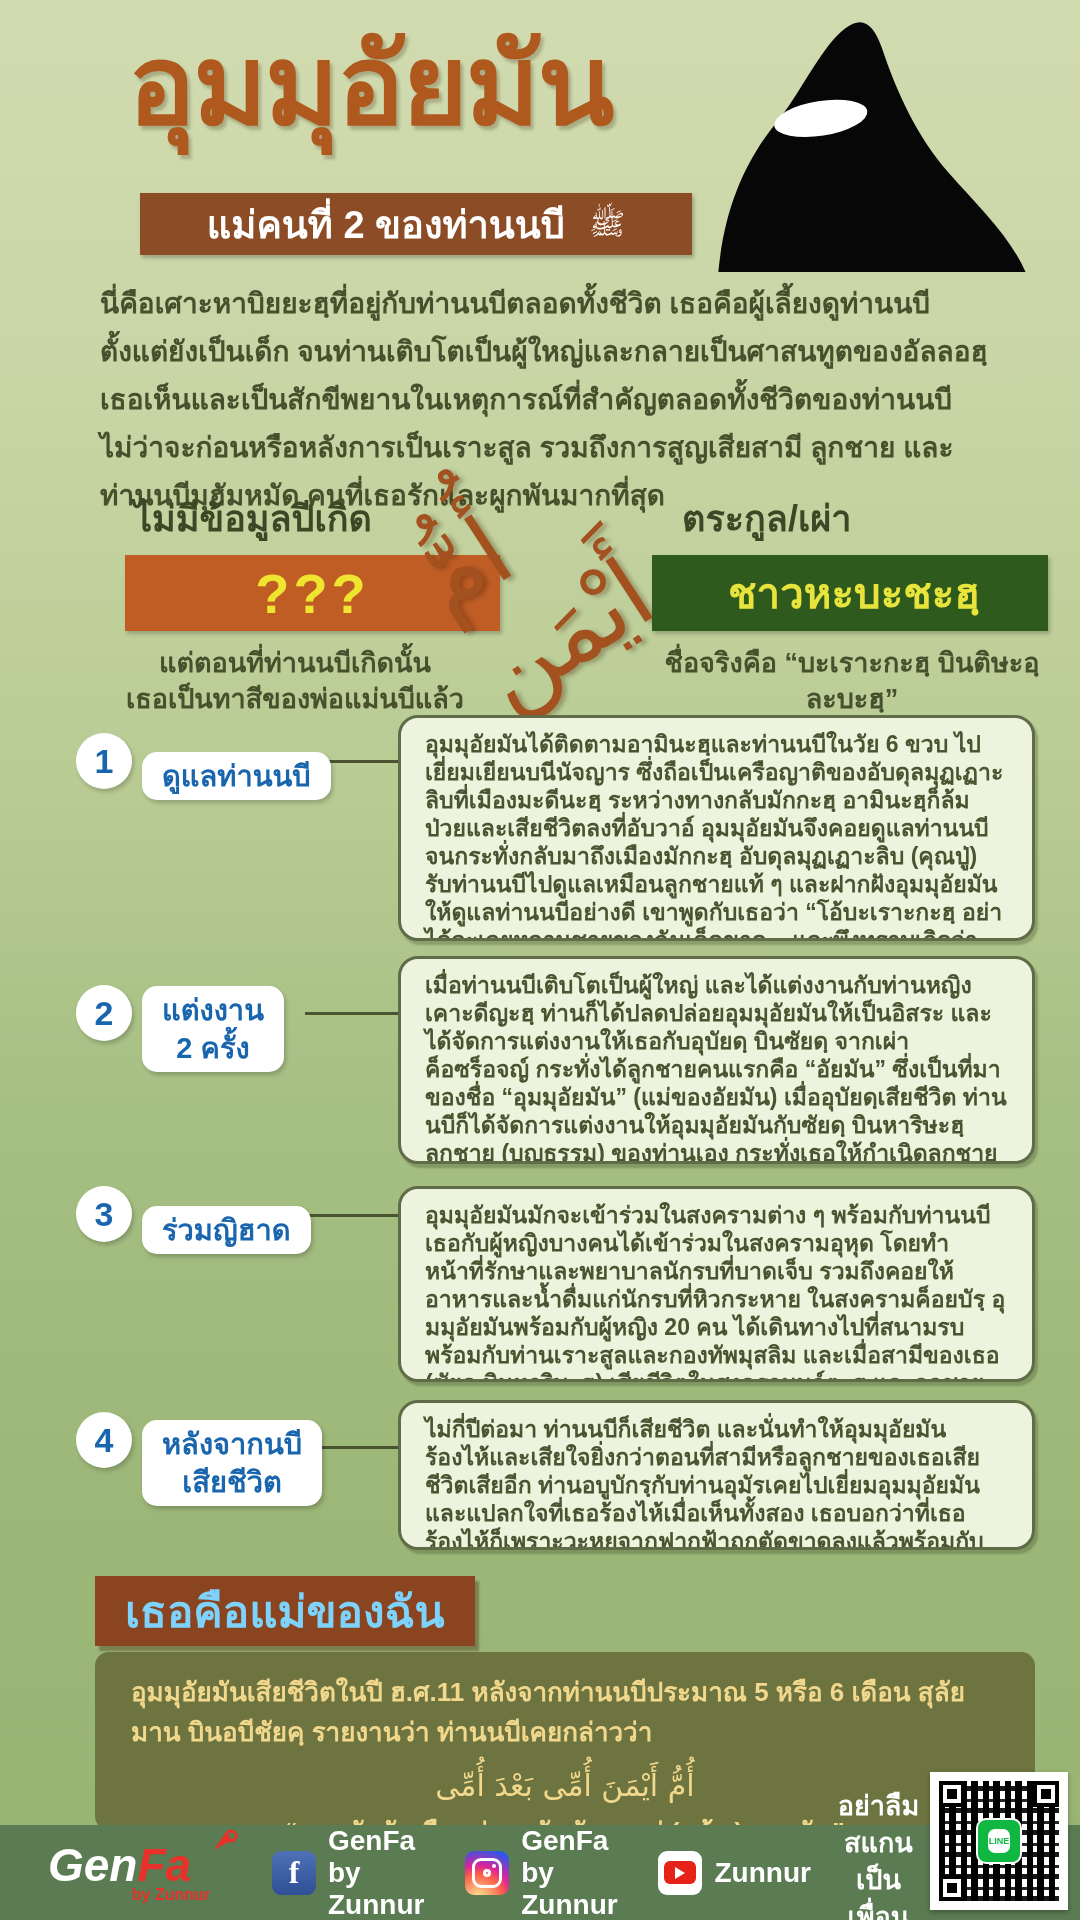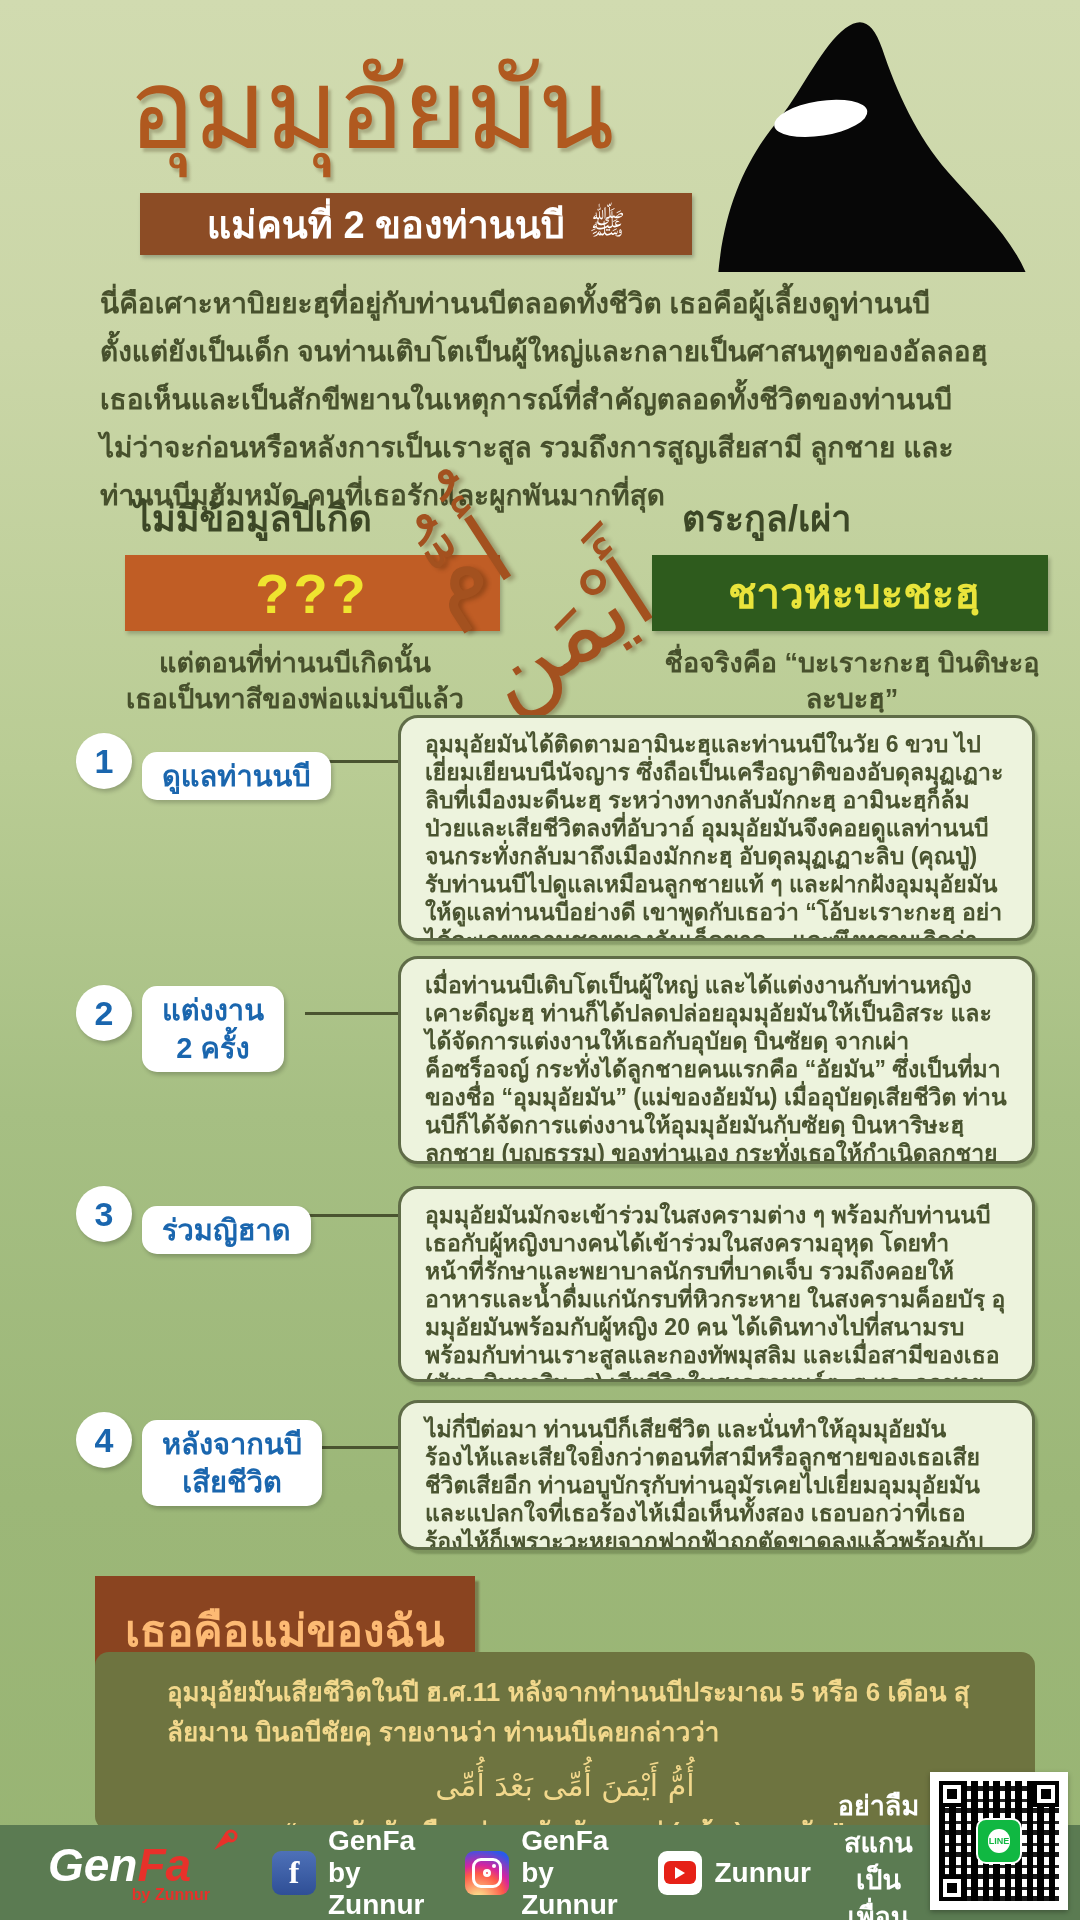--- a/index.html
+++ b/index.html
@@ -5,22 +5,22 @@
   * { margin:0; padding:0; box-sizing:border-box; }
   body { font-family:"Liberation Sans","DejaVu Sans",sans-serif; }
   .page{
     position:relative; width:1080px; height:1920px; overflow:hidden;
     background:linear-gradient(180deg,#d1dbb0 0%,#cad6a7 18%,#b9cc94 40%,#a6bf83 58%,#9cb778 78%,#98b473 100%);
   }
   .pre{ white-space:pre-line;margin-top:16px; }
 
   
   .title{
-    position:absolute; left:128px; top:30px; width:620px;
-    font-size:112px; font-weight:normal; color:#b0591f; line-height:160px;
+    position:absolute; left:128px; top:6px; width:620px;
+    font-size:112px; font-weight:bold; color:#b0591f; line-height:160px;
     text-shadow:3px 4px 3px rgba(60,40,10,.25); letter-spacing:-2px;
   }
   .subtitle-box{
     position:absolute; left:140px; top:193px; width:552px; height:62px;
     background:#8c4c25; color:#fff; display:flex; align-items:center; justify-content:center; gap:24px;
     box-shadow:2px 3px 4px rgba(0,0,0,.25);
   }
   .subtitle-box .t{ font-size:38px; font-weight:bold; }
   .subtitle-box .h{ font-size:30px; font-family:"DejaVu Sans",sans-serif; line-height:1; }
   .silhouette{ position:absolute; left:668px; top:16px; width:412px; height:256px; }
@@ -79,30 +79,30 @@
     font-size:23px; line-height:28px; color:#4a5430; font-weight:bold;
     box-shadow:3px 4px 2px rgba(70,85,45,.35); overflow:hidden; z-index:1;
   }
   .c1{ top:733px; } .l1{ top:736px; } .k1{ top:760px; } .b1{ top:715px; height:226px; }
   .c2{ top:985px; } .l2{ top:970px; } .k2{ top:1012px;} .b2{ top:956px; height:208px; }
   .c3{ top:1186px;} .l3{ top:1190px;} .k3{ top:1214px;} .b3{ top:1186px; height:196px; }
   .c4{ top:1412px;} .l4{ top:1404px;} .k4{ top:1446px;} .b4{ top:1400px; height:150px; }
 
   
   .concl-heading{
-    position:absolute; left:95px; top:1576px; padding:19px 30px;
-    background:#8a4420; color:#fdba74; font-size:44px; font-weight:bold;
+    position:absolute; left:95px; top:1576px; padding:0 30px;
+    background:#8a4420; color:#7dd3fc; font-size:44px; font-weight:bold;
     box-shadow:4px 5px 2px rgba(60,30,10,.35);
   }
   .concl-box{
     position:absolute; left:95px; top:1652px; width:940px; height:178px;
     background:#6e7440; border-radius:14px; padding:20px 36px 14px 36px;
     color:#f2d88c; overflow:hidden;
   }
-  .concl-text{ font-size:26px; line-height:40px; font-weight:bold;margin-left:36px; }
+  .concl-text{ font-size:26px; line-height:40px; font-weight:bold; }
   .concl-arabic{
     text-align:center; font-family:"DejaVu Sans",sans-serif;
     font-size:30px; margin-top:16px; color:#f2d88c;
   }
   .concl-quote{ text-align:center; font-size:26px; font-weight:bold; margin-top:8px; }
 
   
   .footer{
     position:absolute; left:0; bottom:0; width:1080px; height:95px; background:#5b7b52;
     display:flex; align-items:center; padding:0 160px 0 48px;
@@ -136,21 +136,21 @@
   }
   .finder{ position:absolute; width:26px; height:26px; background:#fff; border:4px solid #000; }
   .finder:after{ content:""; position:absolute; left:4px; top:4px; width:10px; height:10px; background:#000; }
   .f-tl{ left:0; top:0; } .f-tr{ right:0; top:0; } .f-bl{ left:0; bottom:0; }
   .line-badge{
     position:absolute; left:50%; top:50%; transform:translate(-50%,-50%);
     width:46px; height:46px; background:#10b842; border-radius:10px; border:2px solid #fff;
     display:flex; align-items:center; justify-content:center;
   }
   .line-bubble{
-    width:22px; height:24px; background:#fff; border-radius:12px;
+    width:22px; height:24px; background:#fff; border-radius:7px;
     display:flex; align-items:center; justify-content:center;
     font-size:9px; font-weight:bold; color:#10b842;
   }
 </style>
 </head>
 <body>
 
 <div class="page">
 
   <div class="title">อุมมุอัยมัน</div>

